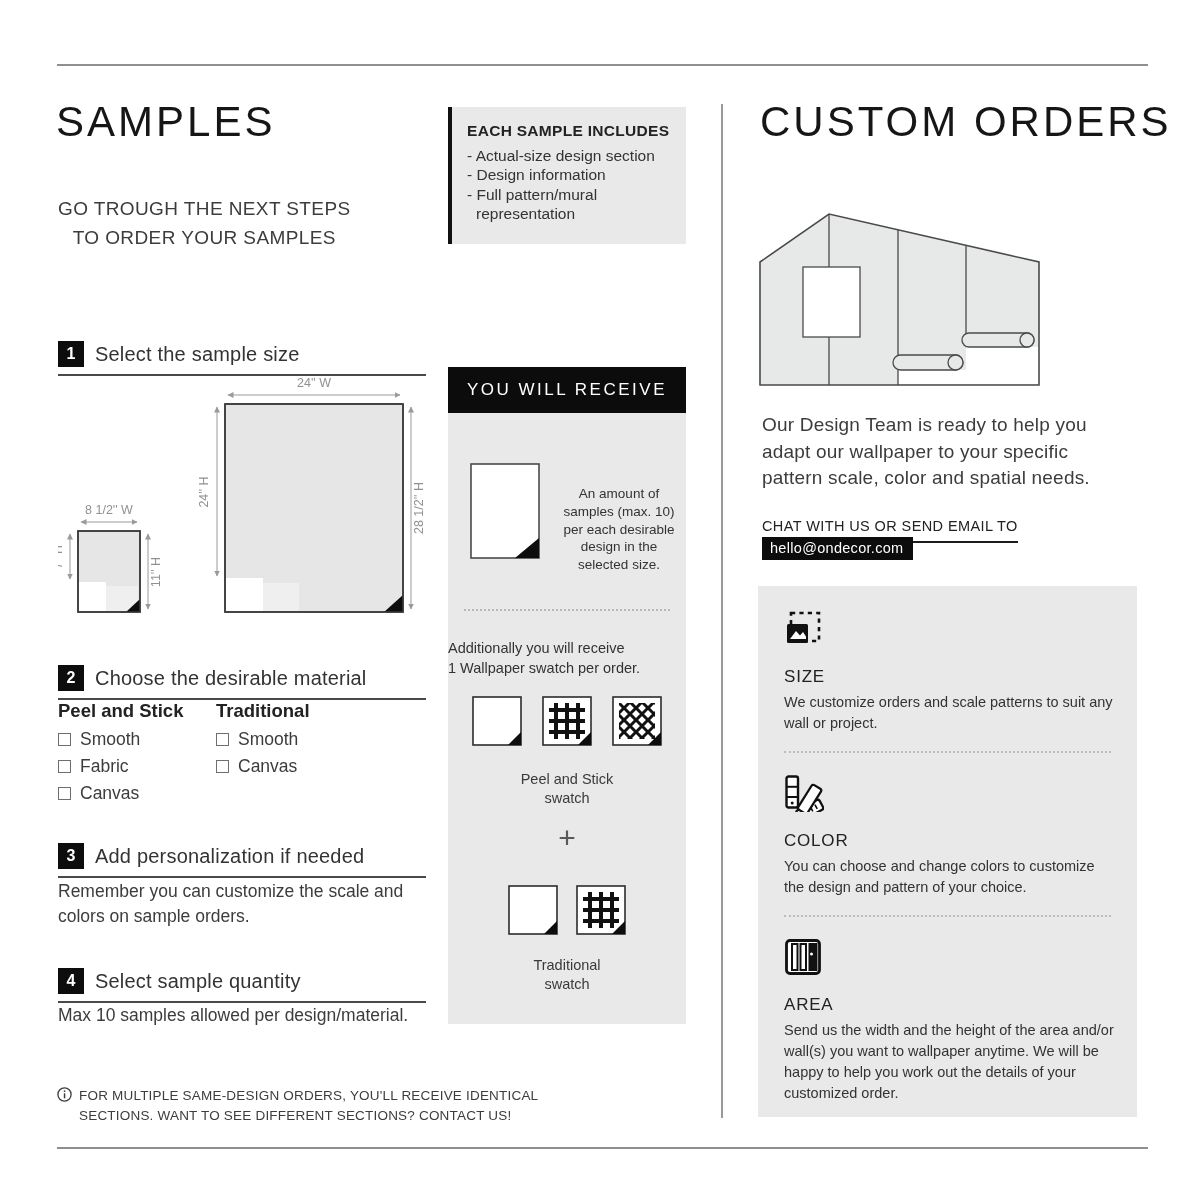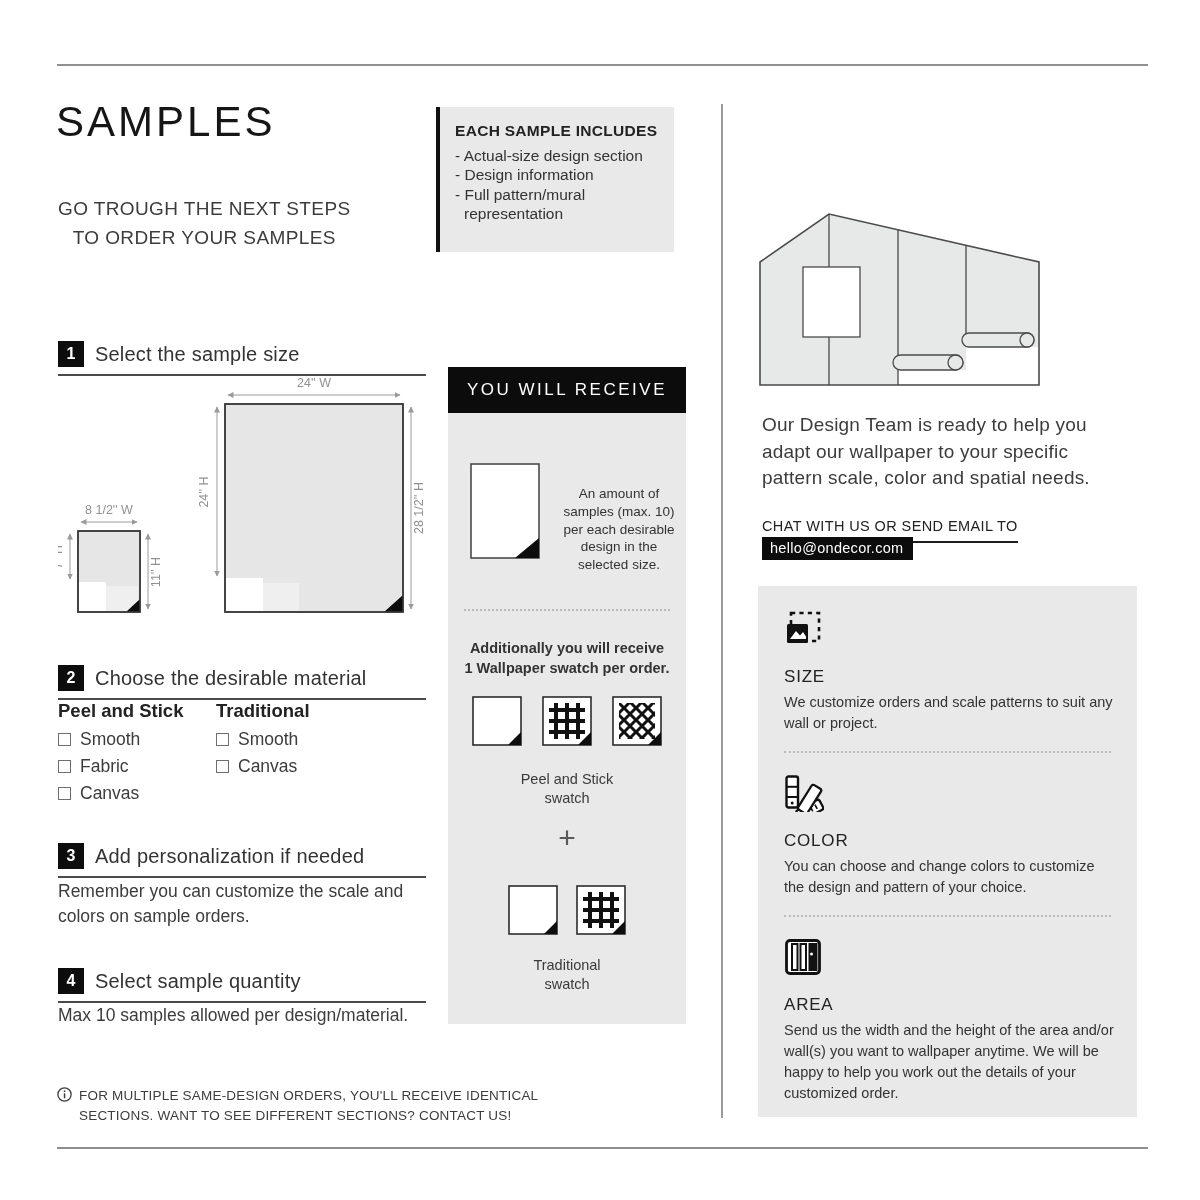--- a/index.html
+++ b/index.html
@@ -47,38 +47,38 @@
 
   .note { position:absolute; left:58px; width:352px; font-size:17.5px; line-height:1.42; color:#3c3c3c; }
   .note-3 { top:871px; } .note-4 { top:995px; }
 
   .footnote { position:absolute; left:57px; top:1078px; width:500px; display:flex; gap:7px; }
   .footnote-text { font-size:13.5px; line-height:1.45; letter-spacing:0.2px; color:#3d3d3d; }
   .info-icon { flex:0 0 15px; margin-top:1px; }
 
   
   .includes-box {
-    position:absolute; left:436px; top:99px; width:238px; background:#e9e9e9;
-    border-left:4px solid #111; padding:15px 10px 28px 15px;
+    position:absolute; left:448px; top:99px; width:238px; background:#e9e9e9;
+    border-left:4px solid #111; padding:15px 10px 20px 15px;
   }
   .includes-title { font-size:15.5px; font-weight:bold; color:#222; letter-spacing:0.3px; margin-bottom:6px; }
   .includes-list { list-style:none; }
   .includes-list li { font-size:15.5px; line-height:1.25; color:#333; padding-left:9px; text-indent:-9px; }
   .includes-list li::before { content:"- "; }
 
   .ywr-header {
     position:absolute; left:448px; top:359px; width:238px; height:46px; background:#0c0c0c;
     color:#fff; font-size:17px; letter-spacing:2.5px; text-align:center; line-height:46px;
   }
   .ywr-panel { position:absolute; left:448px; top:405px; width:238px; height:611px; background:#e9e9e9; }
   .sample-info { position:absolute; left:22px; top:50px; display:flex; gap:16px;text-align:center; }
   .sample-info-text { width:126px; font-size:13.5px; line-height:1.32; color:#333; padding-top:22px; }
   .dotted { border-top:2px dotted #b9b9b9; }
   .dotted-mid { position:absolute; left:16px; right:16px; top:196px; }
-  .additionally { position:absolute; left:0; top:226px; width:100%; text-align:center; font-size:14.5px; line-height:1.35; color:#333;font-weight:bold; }
+  .additionally { position:absolute; left:0; top:226px; width:100%; text-align:left; font-size:14.5px; line-height:1.35; color:#333; }
   .swatch-row { position:absolute; left:0; width:100%; display:flex; justify-content:center; }
   .swatch-row-1 { top:283px; gap:20px; }
   .swatch-row-2 { top:472px; gap:18px; }
   .swatch-caption { position:absolute; left:0; width:100%; text-align:center; font-size:14.5px; line-height:1.3; color:#3a3a3a; }
   .caption-peel { top:357px; } .caption-trad { top:543px; }
   .plus-sign { position:absolute; left:0; top:408px; width:100%; text-align:center; font-size:30px; font-weight:300; color:#5a5a5a; }
 
   
   .house { position:absolute; left:755px; top:192px; }
   .custom-para { position:absolute; left:762px; top:404px; width:358px; font-size:19px; line-height:1.4; letter-spacing:0.2px; color:#3c3c3c; }
@@ -293,20 +293,21 @@
       </svg>
     </div>
     <div class="swatch-caption caption-trad">
       <div>Traditional</div>
       <div>swatch</div>
     </div>
   </div>
 
   <div class="vdivider"></div>
 
+  <div class="custom-title">CUSTOM ORDERS</div>
 
   <svg class="house" width="290" height="190" viewBox="0 0 290 190">
     <polygon points="5,185 5,62 74,14 284,62 284,185" fill="#e7e8e8"></polygon>
     <polygon points="143,170 211,170 211,147 284,147 284,184 143,184" fill="#ffffff"></polygon>
     <line x1="74" y1="14" x2="74" y2="185" stroke="#4a4a4a" stroke-width="1.3"></line>
     <line x1="143" y1="30" x2="143" y2="185" stroke="#4a4a4a" stroke-width="1.3"></line>
     <line x1="211" y1="46" x2="211" y2="140" stroke="#4a4a4a" stroke-width="1.3"></line>
     <rect x="48" y="67" width="57" height="70" fill="#ffffff" stroke="#4a4a4a" stroke-width="1.3"></rect>
     <g>
       <rect x="138" y="155" width="70" height="15" rx="7.5" fill="#e7e8e8" stroke="#4a4a4a" stroke-width="1.3"></rect>

